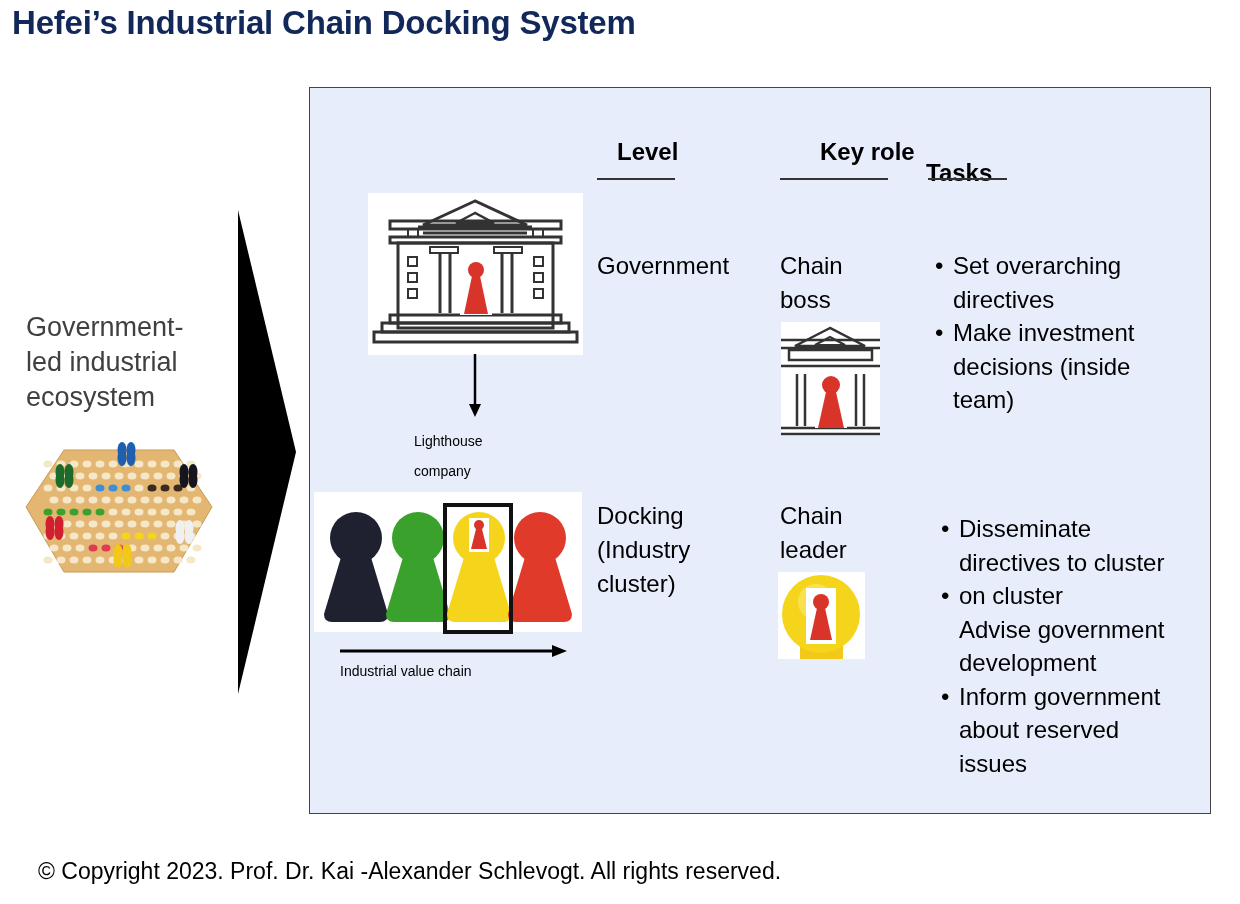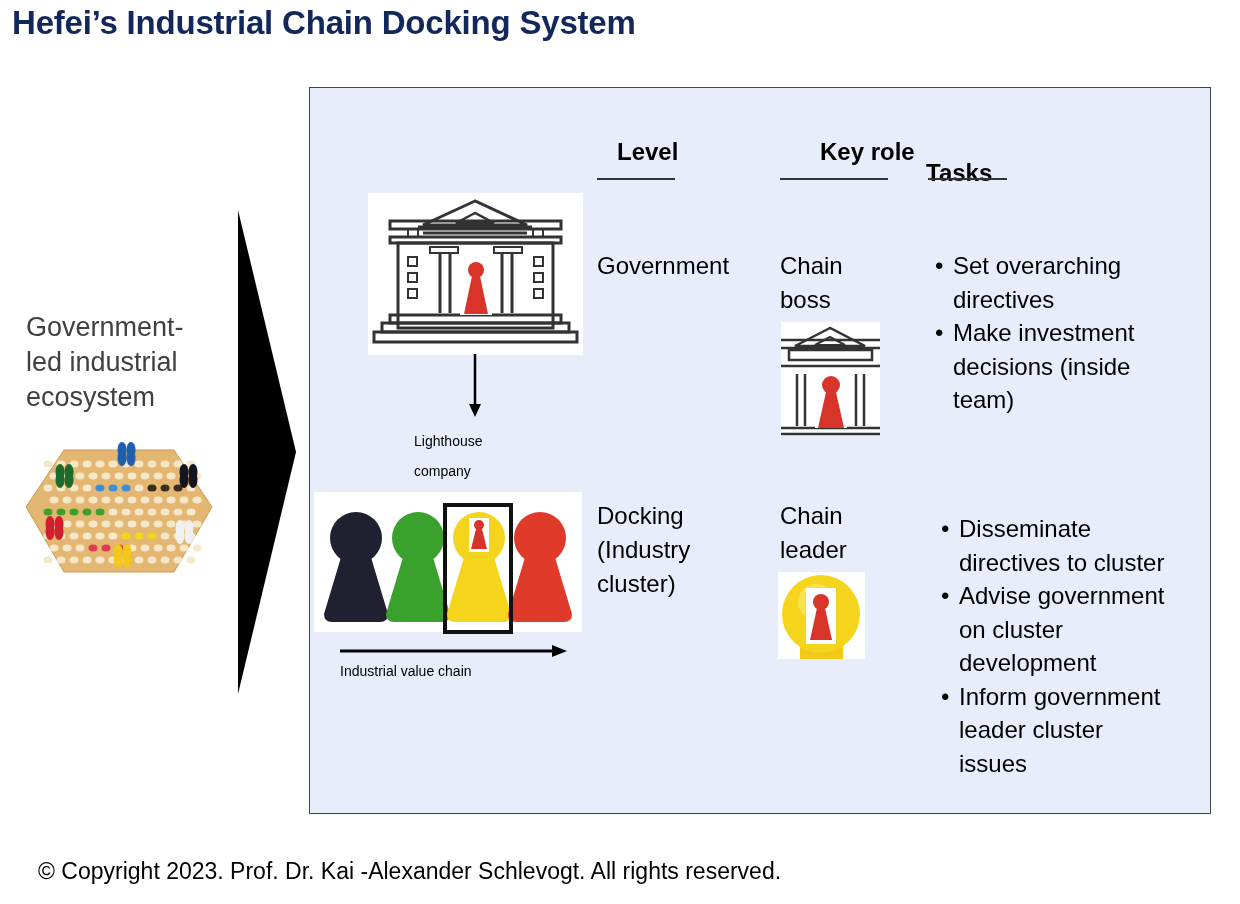--- a/index.html
+++ b/index.html
@@ -323,25 +323,25 @@
   </svg>
 </div>
 <ul class="abs tasks" style="left:941px; top:512px;">
   <li>
     <span class="bullet">•</span>
     <div>Disseminate</div>
     <div>directives to cluster</div>
   </li>
   <li>
     <span class="bullet">•</span>
+    <div>on cluster</div>
     <div>Advise government</div>
-    <div>on cluster</div>
     <div>development</div>
   </li>
   <li>
     <span class="bullet">•</span>
     <div>Inform government</div>
-    <div>leader cluster</div>
+    <div>about reserved</div>
     <div>issues</div>
   </li>
 </ul>
 
 <div class="abs footer">© Copyright 2023. Prof. Dr. Kai -Alexander Schlevogt. All rights reserved.</div>
 
 </body></html>

